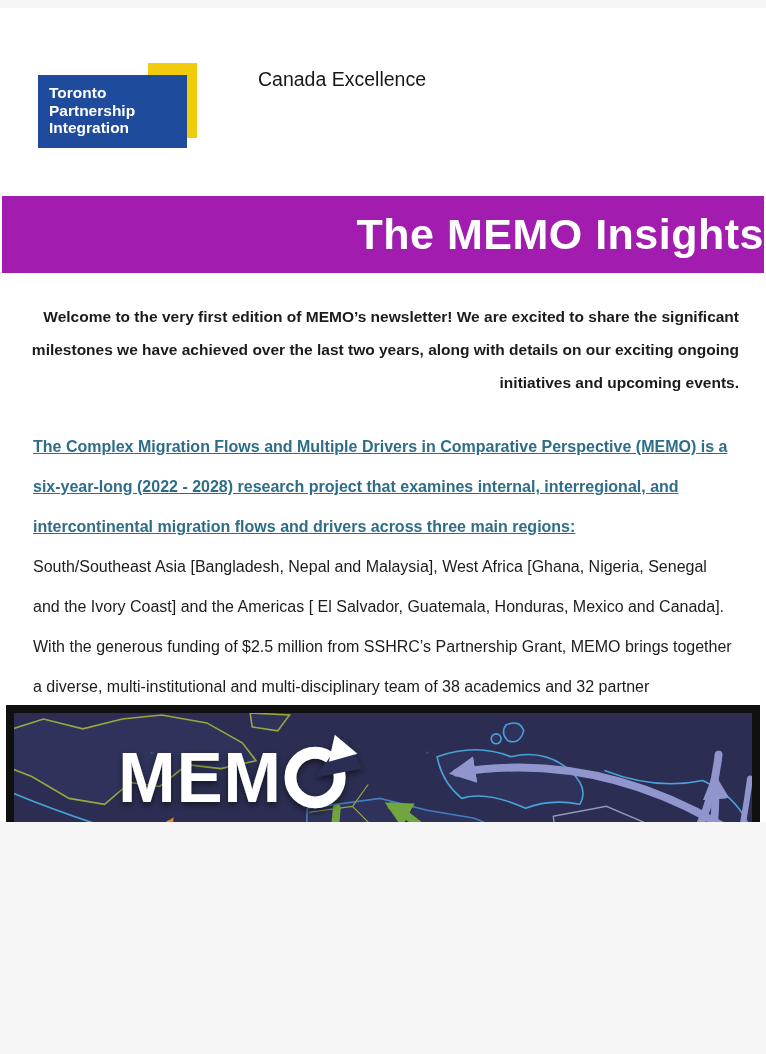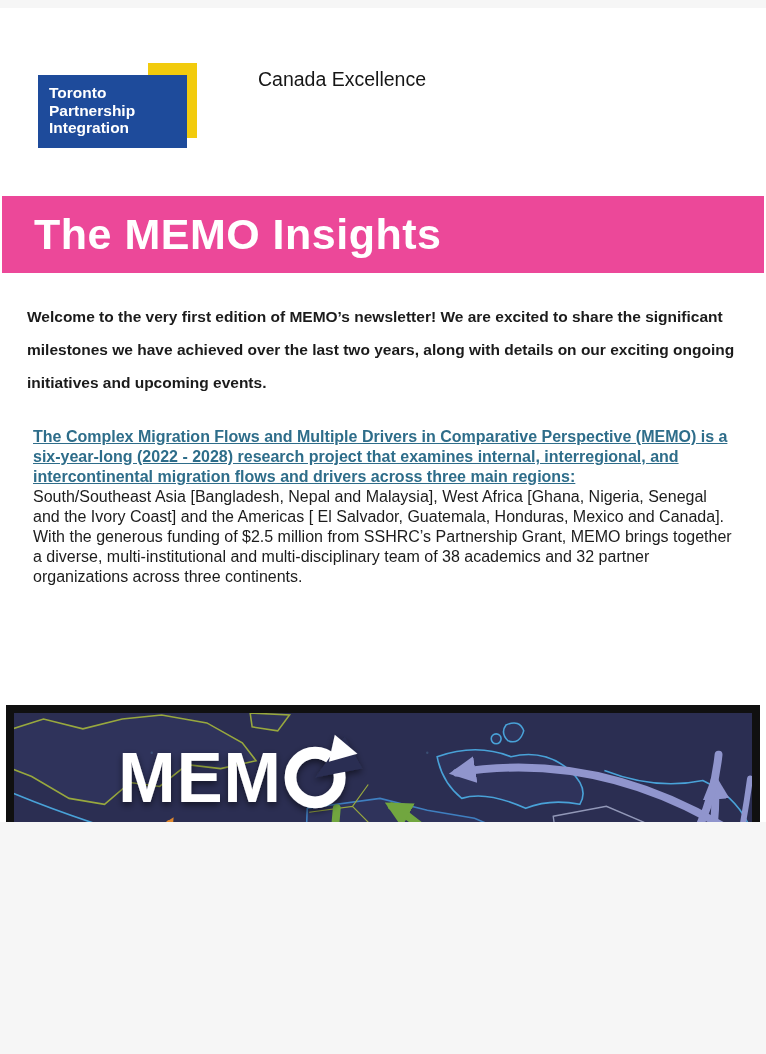--- a/index.html
+++ b/index.html
@@ -16,33 +16,33 @@
   .tmu-yellow { position:absolute; left:110px; top:0; width:49px; height:75px; background:#f2cb0d; }
   .tmu-blue {
     position:absolute; left:0; top:12px; width:149px; height:73px;
     background:#1e4b9b; color:#ffffff; font-weight:700;
     font-size:15.5px; line-height:17.5px; padding:9px 0 0 11px;
   }
   .chair { margin:4px 0 0 20px; color:#161616; font-weight:400;
            font-size:19.5px; line-height:24.5px; }
 
   
-  .banner { background:#ec4899; color:#ffffff; display:flex; align-items:center; margin:0 2px; }
+  .banner { background:#a21caf; color:#ffffff; display:flex; align-items:center; margin:0 2px;justify-content:flex-end; }
   .banner-main { height:77px; }
   .banner-main .banner-title { font-size:43px; font-weight:700; padding-left:32px; letter-spacing:0.5px; }
   .banner-updates { height:89px; }
   .banner-updates .banner-title { font-size:36px; font-weight:700; padding-left:32px; letter-spacing:0.3px; }
 
   
   .intro { height:405px; background:#ffffff; }
   .welcome {
-    width:712px; margin:27px auto 0; text-align:left;
+    width:712px; margin:27px auto 0; text-align:right;
     font-weight:700; font-size:15.5px; line-height:33px; color:#1b1b1b;
   }
-  .project-par { margin:28px 33px 0; font-size:16px; line-height:20px; color:#1c1c1c; }
+  .project-par { margin:28px 33px 0; font-size:16px; line-height:40px; color:#1c1c1c; }
   .project-link {
     display:block; color:#2e6d8a; font-weight:700;
     text-decoration:underline; cursor:pointer;
   }
   .project-rest { display:block; }
 
   
   .hero {
     height:292px; margin:0 6px; border:8px solid #101010;
     background:#2b2e52; position:relative;

